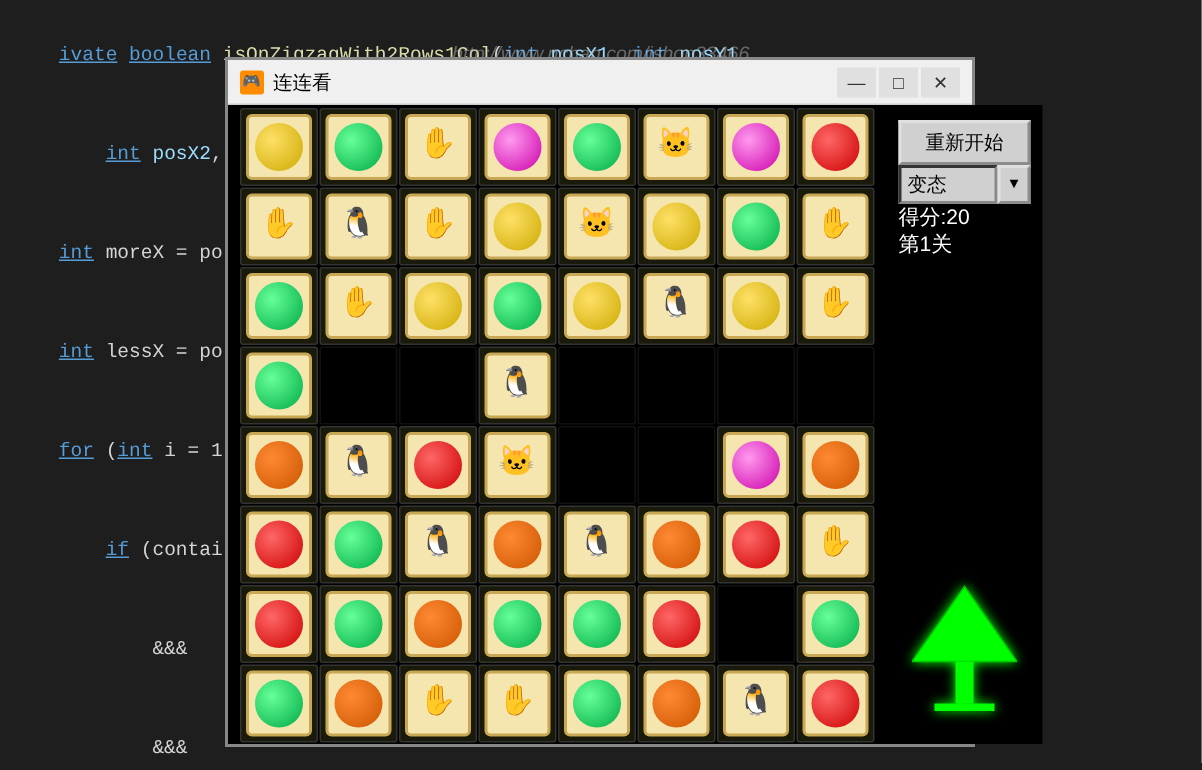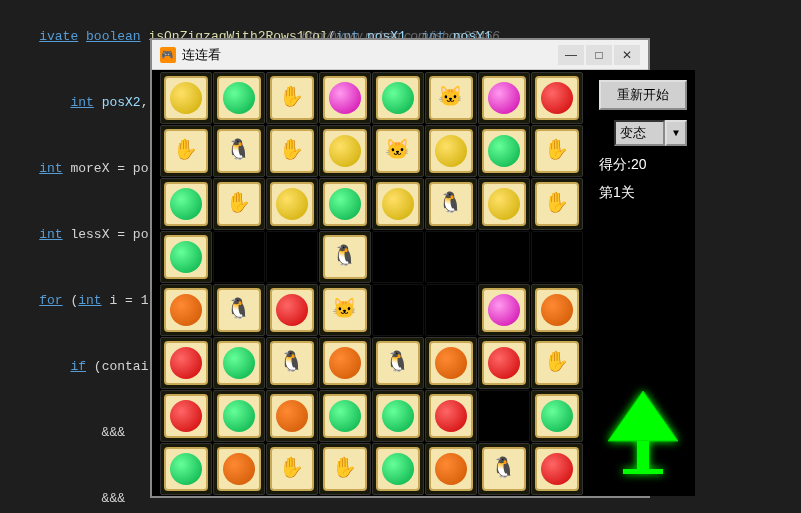--- a/index.html
+++ b/index.html
@@ -166,21 +166,21 @@
     }
 
     
     .side-panel {
       width: 110px;
       background: #000;
       padding: 10px 8px;
       display: flex;
       flex-direction: column;
       align-items: center;
-      gap: 10px;
+      gap: 0;
     }
 
     .side-btn {
       width: 88px;
       height: 30px;
       background: #d0d0d0;
       border: 2px outset #e0e0e0;
       cursor: pointer;
       font-size: 13px;
       font-family: 'SimHei', Arial, sans-serif;
@@ -201,21 +201,20 @@
       background: #d0d0d0;
       border: 2px inset #888;
       flex: 1;
       height: 26px;
       font-size: 13px;
       font-family: 'SimHei', Arial, sans-serif;
       display: flex;
       align-items: center;
       padding-left: 4px;
       color: #000;
-      margin-left: 15px;
     }
 
     .dropdown-arrow {
       width: 22px;
       height: 26px;
       background: #d0d0d0;
       border: 2px outset #e0e0e0;
       display: flex;
       align-items: center;
       justify-content: center;

